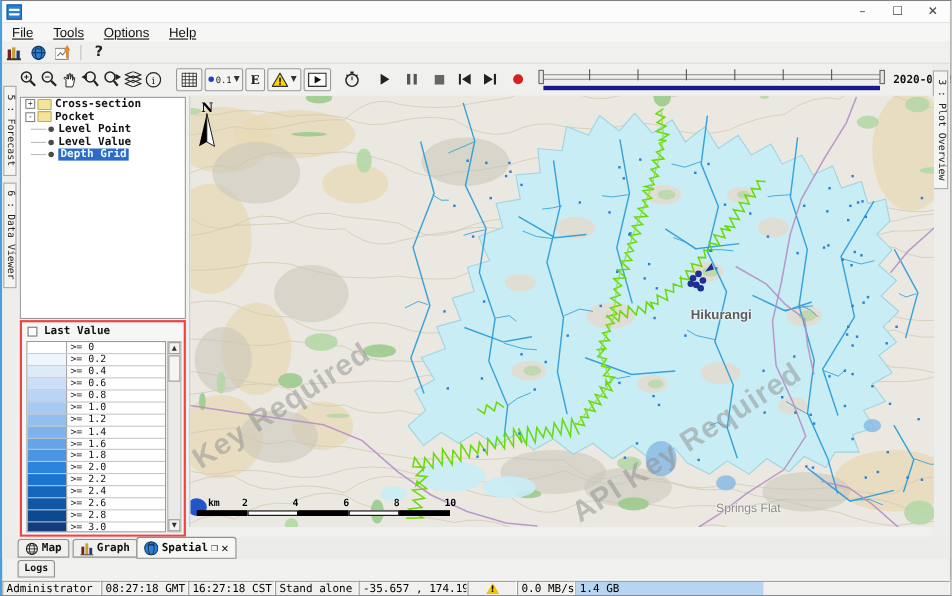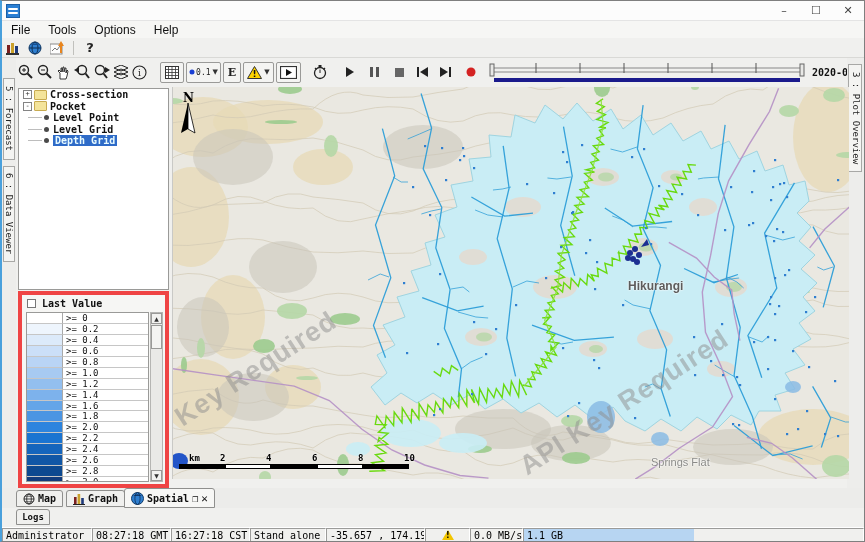--- a/index.html
+++ b/index.html
@@ -12,21 +12,21 @@
             display:flex;align-items:center;font-size:12px;color:#111;border-bottom:1px solid #e4e4e4;}
   .titleicon{width:14px;height:14px;margin:0 5px 0 4px;background:#2a7fd4;border:1px solid #1b5fa6;
              position:relative;flex:0 0 auto;}
   .titleicon:before{content:"";position:absolute;left:1px;right:1px;top:3px;height:2px;background:#fff;border-radius:2px;}
   .titleicon:after{content:"";position:absolute;left:1px;right:1px;top:7px;height:2px;background:#fff;border-radius:2px;}
   .wctl{margin-left:auto;display:flex;height:100%;}
   .wctl span{width:32px;text-align:center;line-height:20px;color:#444;font-size:11px;font-family:"DejaVu Sans",sans-serif;}
   
   .menubar{position:absolute;left:0;top:20px;width:100%;height:17px;background:#f6f6f4;
            display:flex;align-items:center;font-size:12px;color:#111;gap:0;}
-  .menubar span{padding:0 9px;}
+  .menubar span{padding:0 9px;text-decoration:underline;}
   
   .tb1{position:absolute;left:0;top:37px;width:100%;height:20px;background:#f0f0ee;
        border-bottom:1px solid #d9d9d6;display:flex;align-items:center;}
   .tb1 .btn{width:22px;height:18px;display:flex;align-items:center;justify-content:center;}
   .sep{width:1px;height:14px;background:#c0c0bc;margin:0 5px;}
   .helpq{font-weight:bold;font-size:13px;color:#222;font-family:"DejaVu Sans",sans-serif;}
   
   .tb2{position:absolute;left:14px;top:57px;width:833px;height:28px;background:#f0f0ee;
        display:flex;align-items:center;}
   .tb2 .btn{width:19px;height:22px;display:flex;align-items:center;justify-content:center;flex:0 0 auto;}
@@ -49,21 +49,21 @@
            border:1px solid #9a9a98;overflow:hidden;font:bold 10px "DejaVu Sans Mono",monospace;color:#111;}
   .trow{height:11.5px;display:flex;align-items:center;white-space:nowrap;}
   .expander{width:9px;height:9px;border:1px solid #848484;background:#fff;font:7px/7px "DejaVu Sans Mono",monospace;
             text-align:center;color:#333;margin:0 2px 0 4px;flex:0 0 auto;}
   .folder{width:13px;height:10px;background:#f4e49a;border:1px solid #c8ab51;border-radius:1px;margin-right:3px;flex:0 0 auto;}
   .bullet{width:5px;height:5px;border-radius:50%;background:#4a4a4a;margin:0 4px 0 0;flex:0 0 auto;}
   .tline{width:14px;height:1px;background:#bdbdbd;margin-left:9px;margin-right:2px;flex:0 0 auto;}
   .tsel{background:#2e6bc8;color:#e8fbff;padding:0 2px;}
   
   .legendbox{position:absolute;left:16px;top:290px;width:151px;height:197px;background:#f6f6f4;
-             border:4px solid #ef4444;font:10px "DejaVu Sans Mono",monospace;color:#111;}
+             border:2px solid #ef4444;font:10px "DejaVu Sans Mono",monospace;color:#111;}
   .lvrow{display:flex;align-items:center;height:16px;padding-left:5px;font-weight:bold;}
   .chk{width:9px;height:9px;border:1px solid #777;background:#fff;margin-right:6px;}
   .ltable{position:absolute;left:4px;top:17px;right:16px;bottom:2px;background:#fff;
           border:1px solid #9a9a98;overflow:hidden;}
   .lrow{display:flex;height:10.95px;}
   .lsw{width:36px;border-right:1px solid #a9a9a9;border-bottom:1px solid #c6c6c6;flex:0 0 auto;}
   .llb{flex:1;border-bottom:1px solid #c6c6c6;font:9px/10.5px "DejaVu Sans Mono",monospace;padding-left:3px;}
   .lscroll{position:absolute;top:17px;right:2px;bottom:2px;width:13px;background:#e9e9e7;border:1px solid #b5b5b3;}
   .sarrow{position:absolute;left:0;width:11px;height:11px;background:#f2f2f0;border:1px solid #9a9a98;
           font:6px/10px "DejaVu Sans",sans-serif;text-align:center;color:#333;}
@@ -314,21 +314,21 @@
         <span>Pocket</span>
       </div>
       <div class="trow">
         <span class="tline"></span>
         <span class="bullet"></span>
         <span>Level Point</span>
       </div>
       <div class="trow">
         <span class="tline"></span>
         <span class="bullet"></span>
-        <span>Level Grid</span>
+        <span>Level Value</span>
       </div>
       <div class="trow">
         <span class="tline"></span>
         <span class="bullet"></span>
         <span class="tsel">Depth Grid</span>
       </div>
     </div>
 
   <div class="legendbox">
     <div class="lvrow">
@@ -737,16 +737,16 @@
     <div class="scell" style="width:79px">08:27:18 GMT</div>
     <div class="scell" style="width:79px">16:27:18 CST</div>
     <div class="scell" style="width:76px">Stand alone</div>
     <div class="scell" style="width:99px">-35.657 , 174.199</div>
     <div class="scell" style="width:45px;text-align:center">
       <span class="warnicon"></span>
     </div>
     <div class="scell" style="width:53px">0.0 MB/s</div>
     <div class="scell" style="flex:1">
       <span class="memfill" id="memfill" style="width: 50%;"></span>
-      <span class="memtxt">1.1 GB</span>
+      <span class="memtxt">1.4 GB</span>
     </div>
   </div>
 </div>
 
 </body></html>

